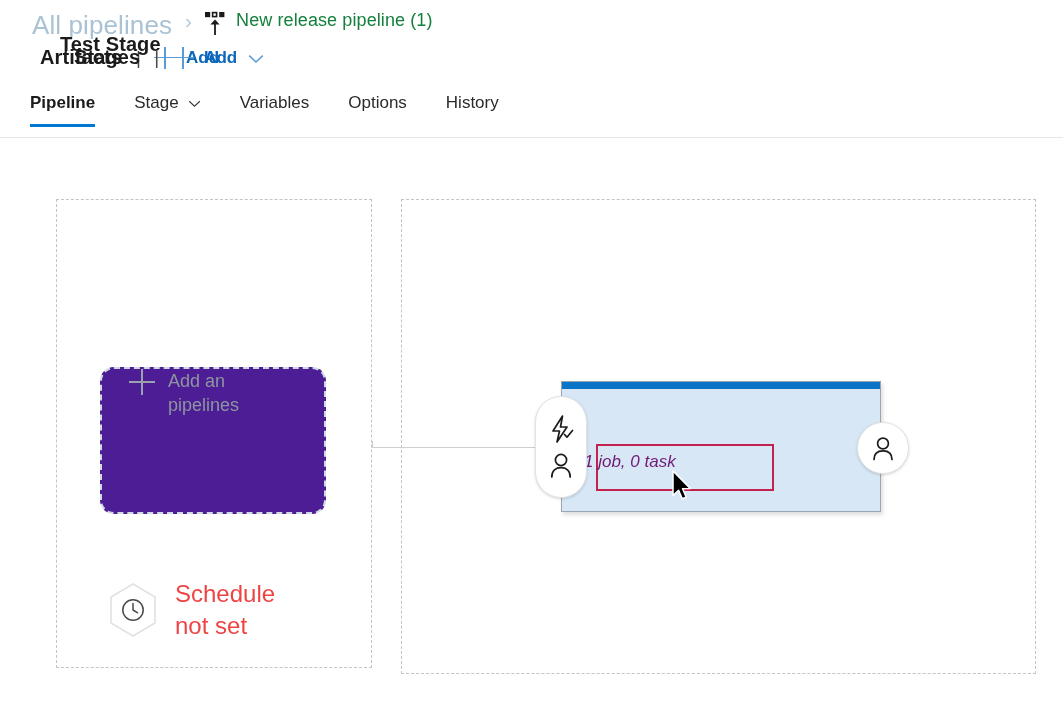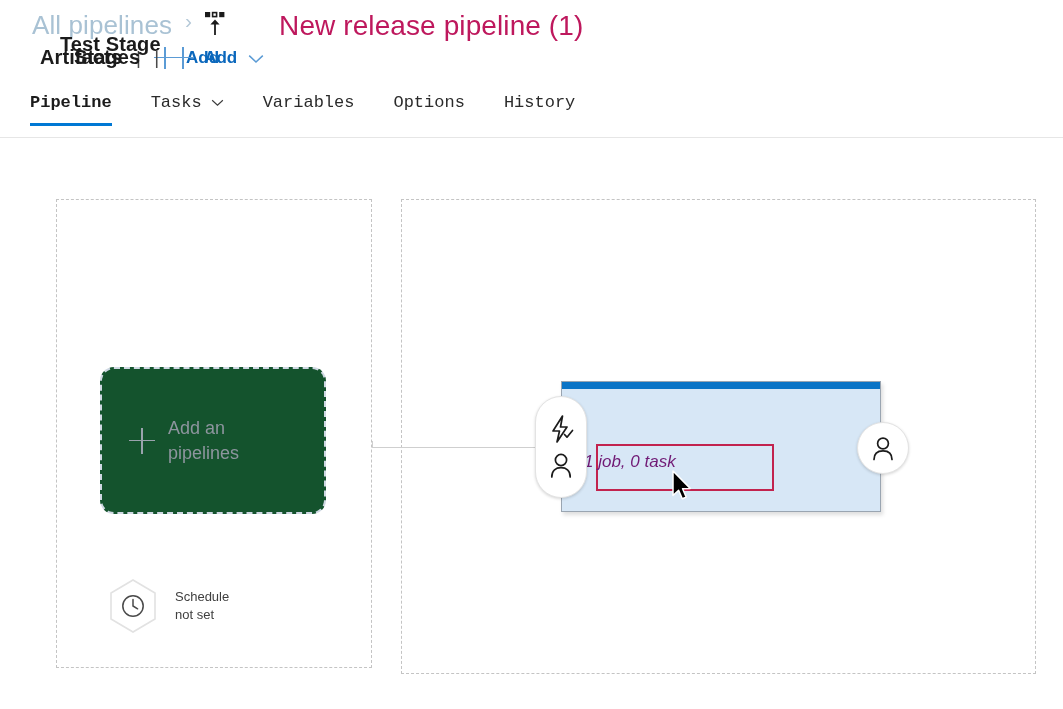--- a/index.html
+++ b/index.html
@@ -40,25 +40,24 @@
   }
   .crumb-icon {
     width: 24px;
     height: 26px;
     margin-right: 9px;
     position: relative;
     top: 1px;
     flex: none;
   }
   .crumb-title {
-    font-size: 28px;
-    color: #be185d;
+    font-size: 18px;
+    color: #15803d;
     white-space: nowrap;
     letter-spacing: 0.1px;
-    margin-left: 43px;
   }
 
   
   .tabbar {
     position: absolute;
     left: 0;
     top: 84px;
     width: 1063px;
     height: 54px;
   }
@@ -72,21 +71,20 @@
   .tab {
     position: relative;
     font-size: 17px;
     color: #2b2b2b;
     padding: 9px 0 14px 0;
     margin-right: 39px;
     cursor: pointer;
     white-space: nowrap;
     display: flex;
     align-items: center;
-    font-family: Liberation Mono, monospace;
   }
   .tab.active {
     font-weight: bold;
     color: #1b1b1b;
   }
   .tab.active::after {
     content: "";
     position: absolute;
     left: 0;
     right: 0;
@@ -176,23 +174,23 @@
   
   .artifact-box {
     position: absolute;
     left: 100px;
     top: 367px;
     width: 226px;
     height: 147px;
     box-sizing: border-box;
     border: 2px dashed #cfd8e3;
     border-radius: 14px;
-    background: #14532d;
-    display: flex;
-    align-items: center;
+    background: #4c1d95;
+    display: flex;
+    align-items: flex-start;
     cursor: pointer;
   }
   .artifact-plus {
     width: 26px;
     height: 26px;
     position: relative;
     margin-left: 27px;
     margin-right: 13px;
     flex: none;
   }
@@ -218,22 +216,22 @@
     align-items: center;
     cursor: pointer;
   }
   .hex-wrap {
     width: 52px;
     height: 56px;
     margin-right: 16px;
     flex: none;
   }
   .schedule-label {
-    font-size: 13px;
-    color: #404040;
+    font-size: 24px;
+    color: #ef4444;
     line-height: 1.35;
   }
 
   
   .connector {
     position: absolute;
     left: 372px;
     top: 447px;
     width: 168px;
     height: 1px;
@@ -365,21 +363,21 @@
   </span>
   <span class="crumb-title">New release pipeline (1)</span>
 </div>
 
 <div class="tabbar">
   <div class="tabs-inner">
     <div class="tab active">
       <span>Pipeline</span>
     </div>
     <div class="tab">
-      <span>Tasks</span>
+      <span>Stage</span>
       <span class="chev">
         <svg viewBox="0 0 14 9" width="13" height="8" aria-hidden="true">
           <path d="M1 1.4 L7 7 L13 1.4" fill="none" stroke="#3b3b3b" stroke-width="1.3"></path>
         </svg>
       </span>
     </div>
     <div class="tab">
       <span>Variables</span>
     </div>
     <div class="tab">

